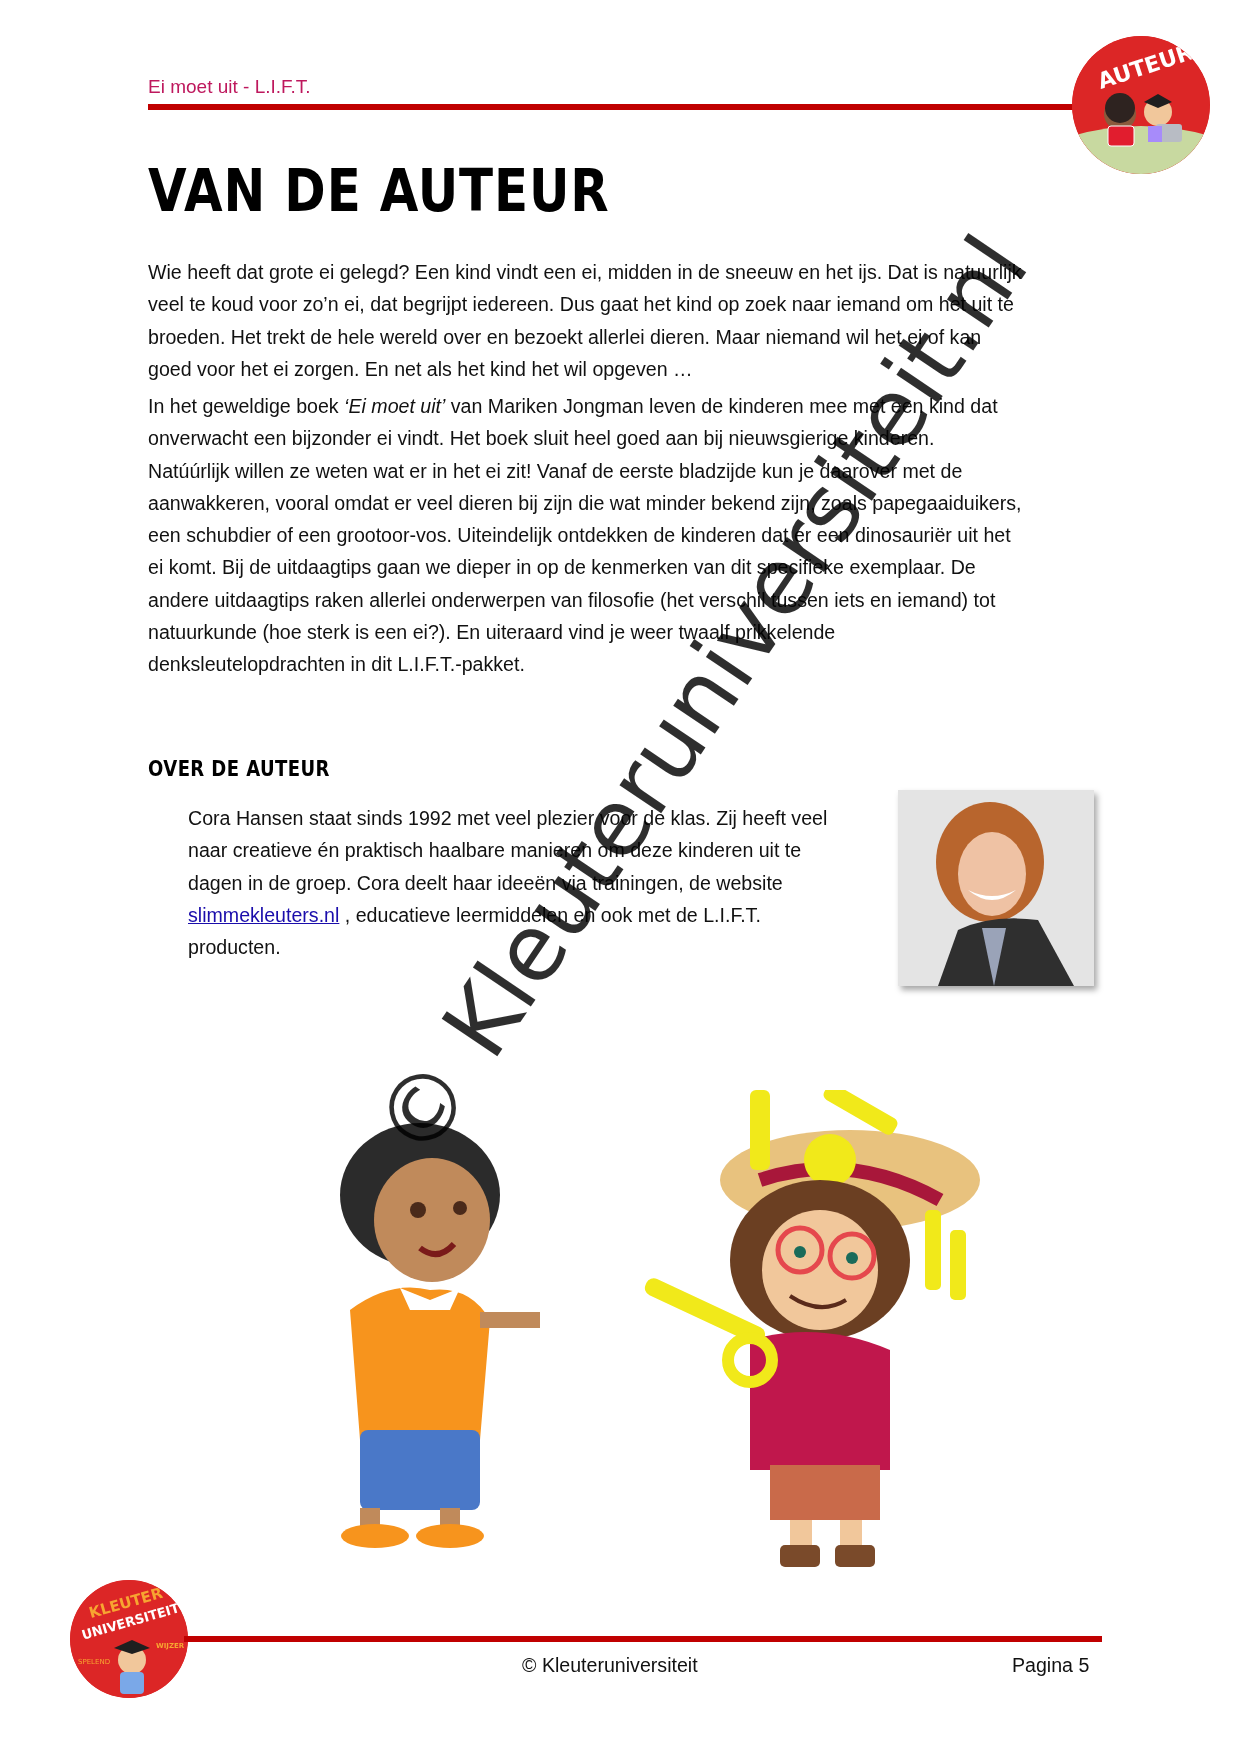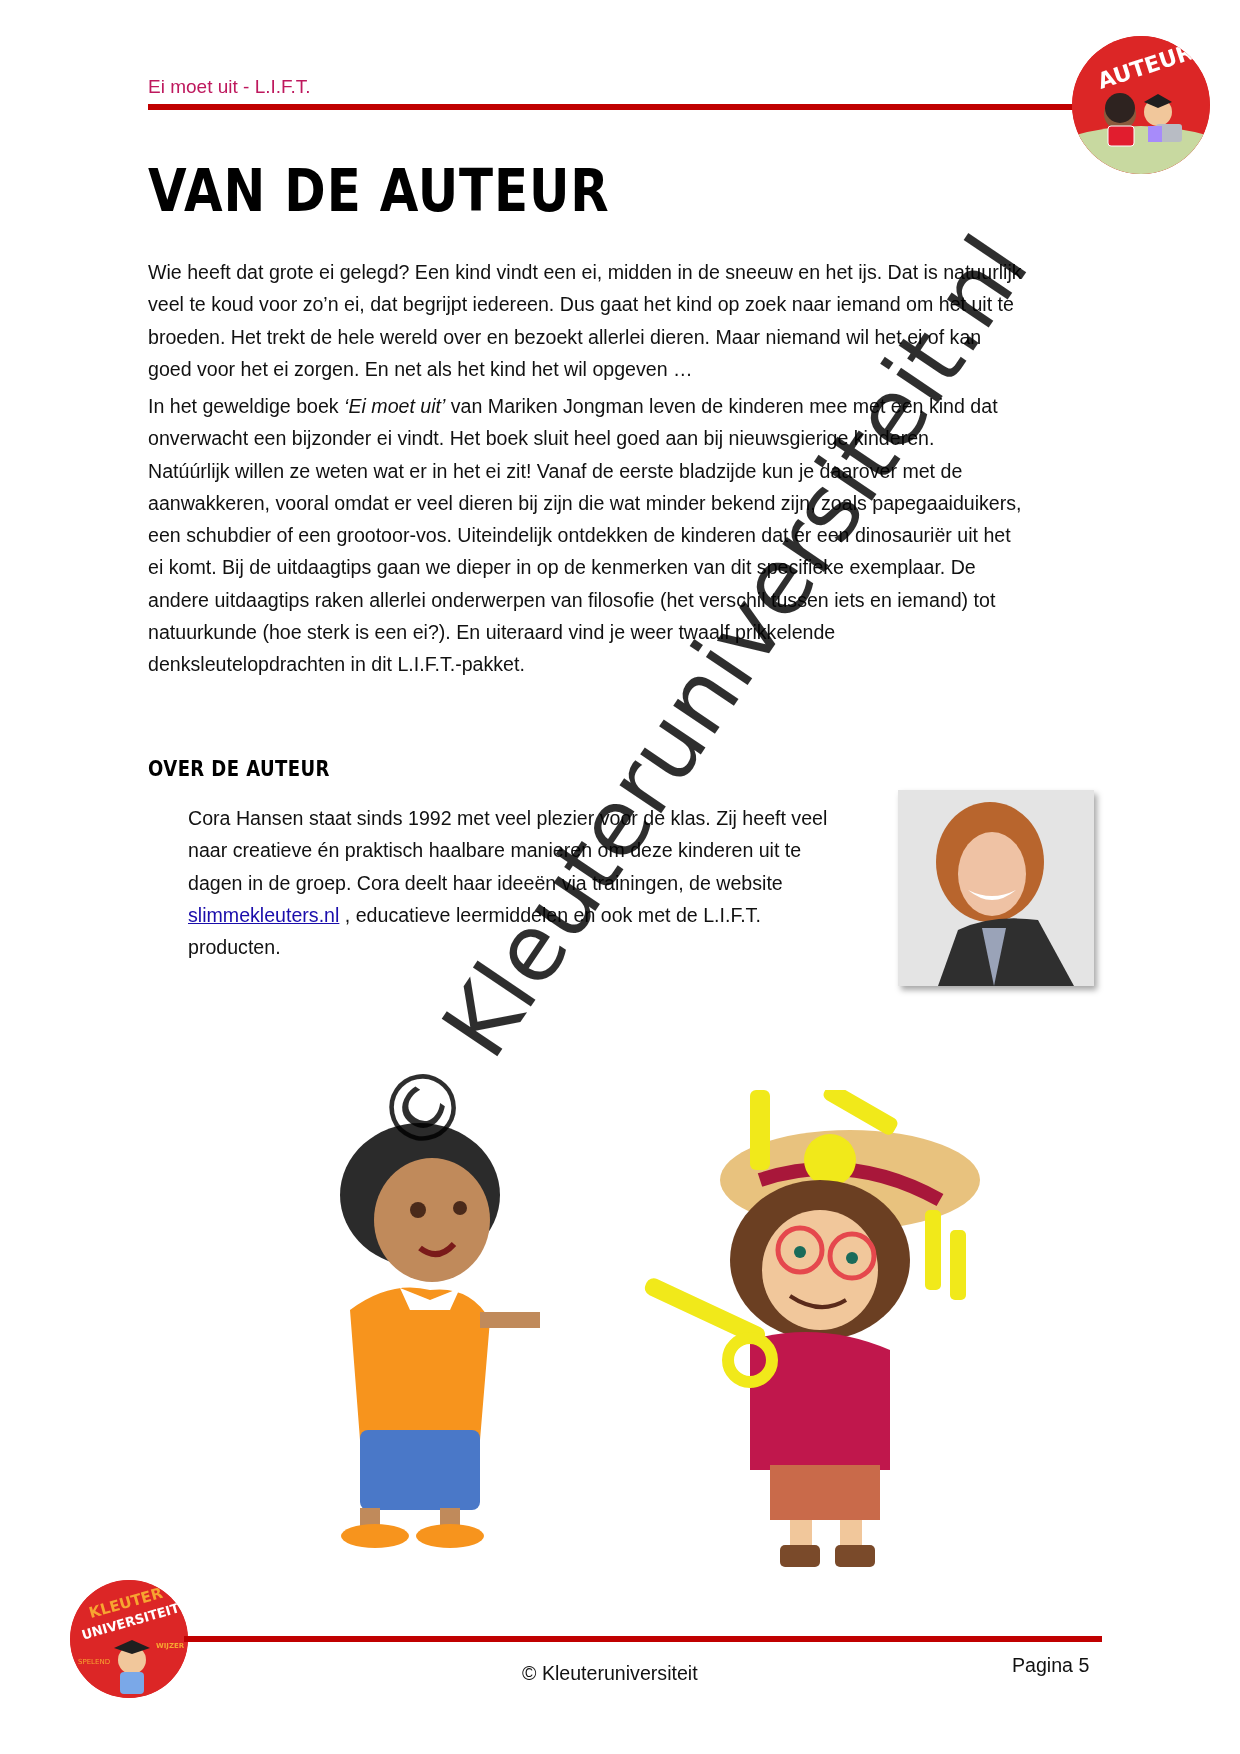--- a/index.html
+++ b/index.html
@@ -26,21 +26,21 @@
                font-size: 22px; transform: scaleX(0.82); transform-origin: left top; color: #000; letter-spacing: 0.5px; }
   .p3 { top: 802px; width: 720px; margin-left: 40px; }
   .link { color: #1a0dab; text-decoration: underline; }
   .line { display: block; white-space: nowrap; }
 
   .photo { left: 898px; top: 790px; width: 196px; height: 196px; background: linear-gradient(#e9e9e9, #dcdcdc);
            box-shadow: 3px 4px 6px rgba(0,0,0,0.35); overflow: hidden; }
 
   .illus { }
   .footer-rule { left: 184px; top: 1636px; width: 918px; height: 6px; background: #c00000; }
-  .footer-copy { left: 522px; top: 1654px; font-size: 19.6px; margin-top: 8px; }
+  .footer-copy { left: 522px; top: 1654px; font-size: 19.6px; }
   .footer-page { left: 1012px; top: 1654px; font-size: 19.6px; }
   .badge-bottom { left: 70px; top: 1580px; width: 118px; height: 118px; }
 
   .watermark { left: 200px; top: 720px; font-size: 92px; color: rgba(0,0,0,0.82);
                transform: rotate(-56deg); transform-origin: center; white-space: nowrap;
                font-family: "DejaVu Sans", sans-serif; pointer-events: none; width: 900px; text-align: center; }
 </style>
 </head>
 <body>
 

